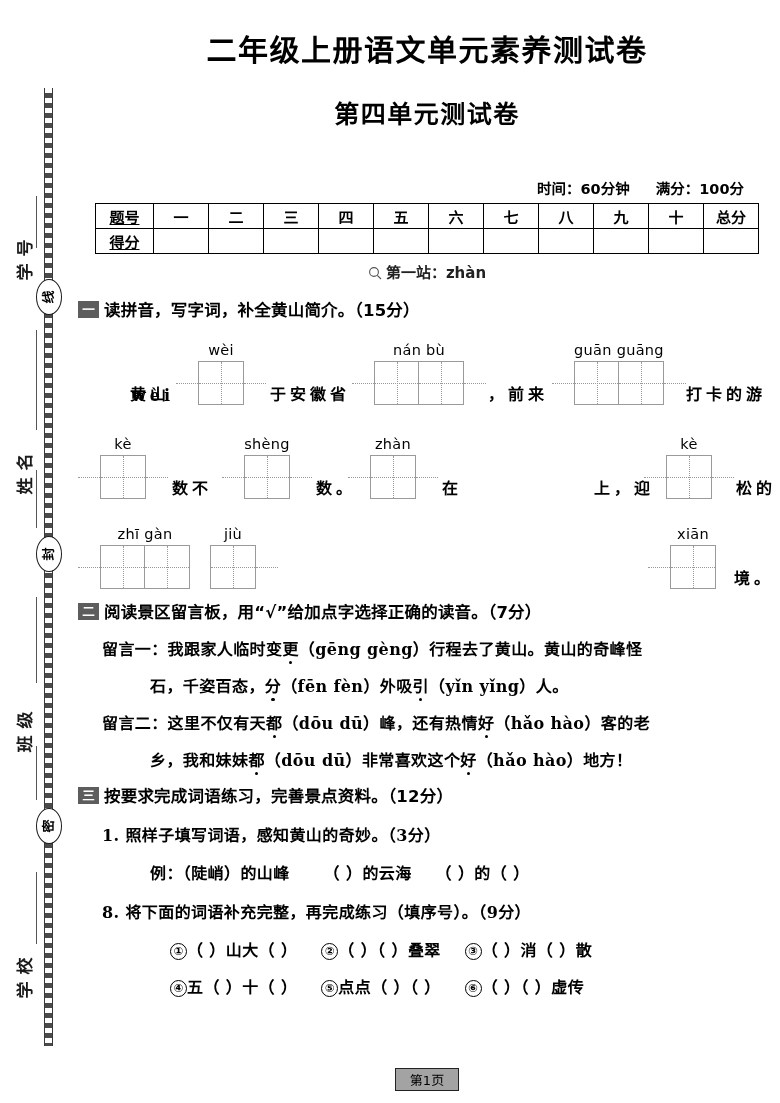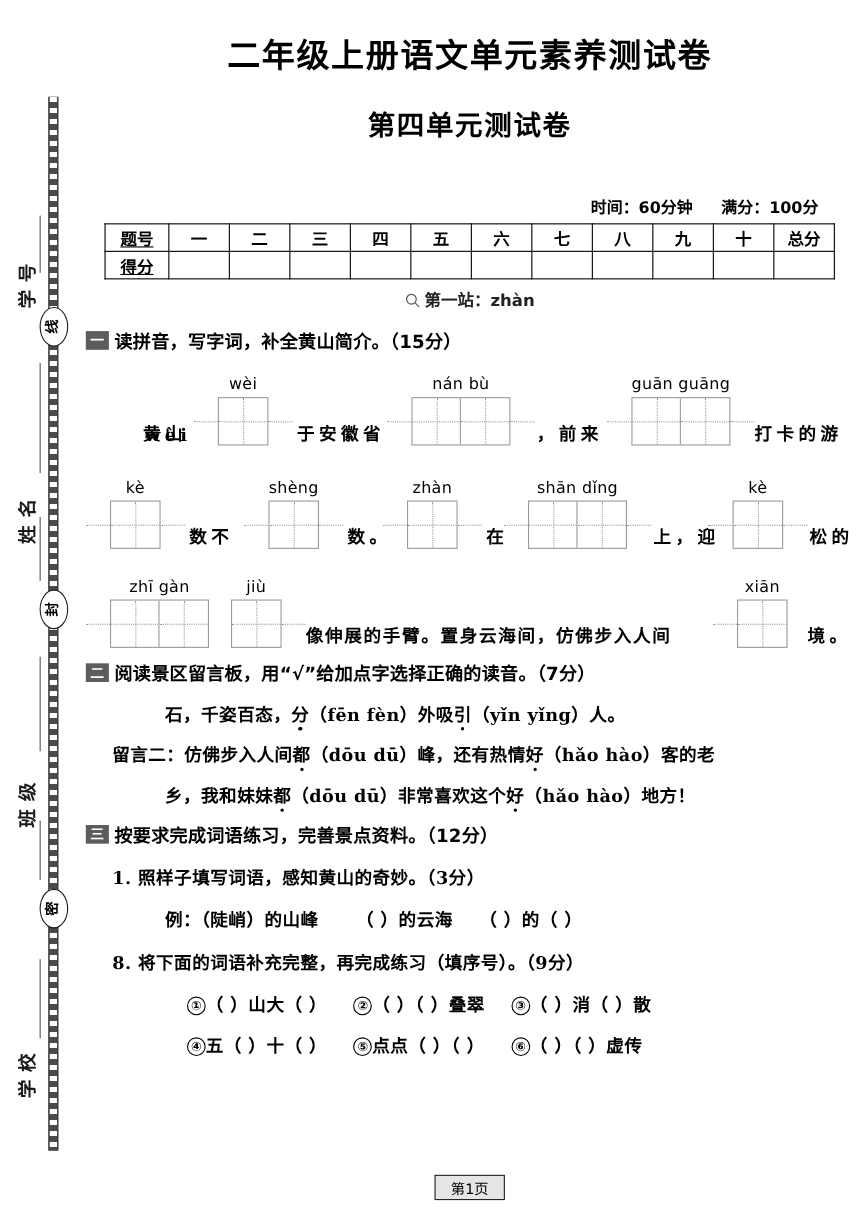--- a/index.html
+++ b/index.html
@@ -276,21 +276,21 @@
     left: 0; bottom: 12px;
     width: 100%;
     text-align: center;
   }
   #page-footer .pill {
     display: inline-block;
     padding: 1px 14px;
     border: 1.3px solid #222;
     font-family: "DejaVu Sans", sans-serif;
     font-size: 13px;
-    background: #e5e5e5;
+    background: #a3a3a3;
   }
 </style>
 </head>
 <body>
 
 <div id="seal-strip">
   <div class="dash-band"></div>
 
   <div class="seal-rule" style="top:196px; height:52px;"></div>
   <div class="seal-rule" style="top:330px; height:100px;"></div>
@@ -444,31 +444,20 @@
         <div class="lead-l"></div>
           <div class="lead-r"></div>
         <div class="tzg">
             <div class="cellbox"></div>
           </div>
       </div>
     </div>
 
     <div class="inline-han unit" style="left:368px;">在</div>
 
-    <div class="unit" style="left:406px;">
-      <div class="py-label">shān dǐng</div>
-      <div class="tzg-wrap">
-        <div class="lead-l"></div>
-          <div class="lead-r"></div>
-        <div class="tzg">
-            <div class="cellbox"></div>
-            <div class="cellbox"></div>
-          </div>
-      </div>
-    </div>
 
     <div class="inline-han unit" style="left:520px;">上，迎</div>
 
     <div class="unit" style="left:592px;">
       <div class="py-label">kè</div>
       <div class="tzg-wrap">
         <div class="lead-l"></div>
           <div class="lead-r"></div>
         <div class="tzg">
             <div class="cellbox"></div>
@@ -494,46 +483,48 @@
     <div class="unit" style="left:136px;">
       <div class="py-label">jiù</div>
       <div class="tzg-wrap">
         <div class="lead-r"></div>
         <div class="tzg">
             <div class="cellbox"></div>
           </div>
       </div>
     </div>
 
-    <div class="inline-han unit" style="left:204px; letter-spacing:1.5px;">像伸展的手臂。置身云海间，仿佛步入人间</div>
 
     <div class="unit" style="left:596px;">
       <div class="py-label">xiān</div>
       <div class="tzg-wrap">
         <div class="lead-l"></div>
         <div class="tzg">
             <div class="cellbox"></div>
           </div>
       </div>
     </div>
 
     <div class="inline-han unit" style="left:660px;">境。</div>
   </div>
 
   <div class="sec-head" style="margin-top:10px;">
     <span class="sec-num">二</span><span>阅读景区留言板，用“√”给加点字选择正确的读音。（7分）</span>
   </div>
 
+  <div class="btext ind1 lnsp">
+    <span>留言一：</span><span>我跟家人临时变</span><span class="dotchar">更</span><span>（gēng    gèng）</span><span>行程去了黄山。黄山的奇峰怪</span>
+  </div>
 
   <div class="btext ind2 lnsp">
     <span>石，千姿百态，</span><span class="dotchar">分</span><span>（fēn    fèn）外吸</span><span class="dotchar">引</span><span>（yǐn    yǐng）人。</span>
   </div>
 
   <div class="btext ind1 lnsp">
-    <span>留言二：</span><span>仿佛步入人间</span><span class="dotchar">都</span><span>（dōu    dū）峰，还有热情</span><span class="dotchar">好</span><span>（hǎo    hào）客的老</span>
+    <span>留言二：</span><span>这里不仅有天</span><span class="dotchar">都</span><span>（dōu    dū）峰，还有热情</span><span class="dotchar">好</span><span>（hǎo    hào）客的老</span>
   </div>
 
   <div class="btext ind2 lnsp">
     <span>乡，我和妹妹</span><span class="dotchar">都</span><span>（dōu    dū）非常喜欢这个</span><span class="dotchar">好</span><span>（hǎo    hào）地方！</span>
   </div>
 
   <div class="sec-head" style="margin-top:12px;">
     <span class="sec-num">三</span><span>按要求完成词语练习，完善景点资料。（12分）</span>
   </div>
 

